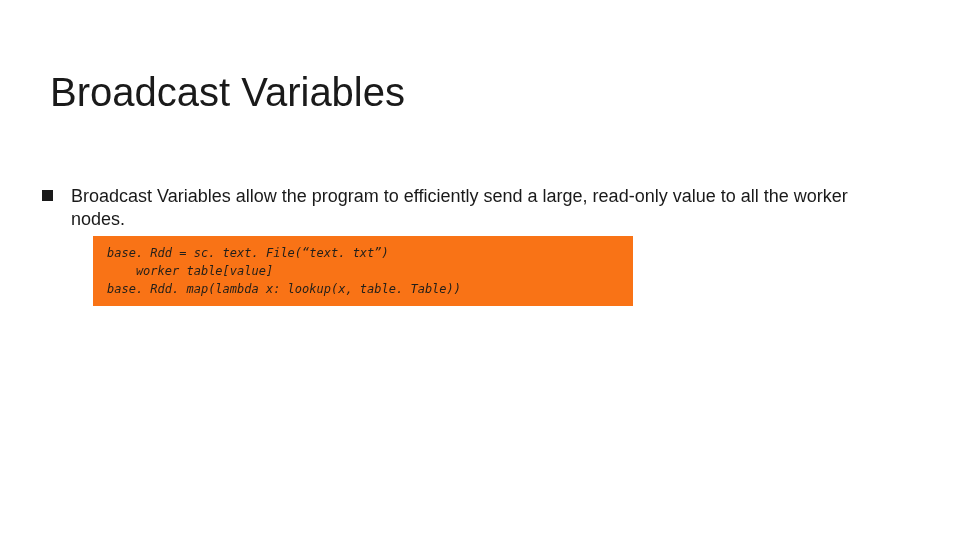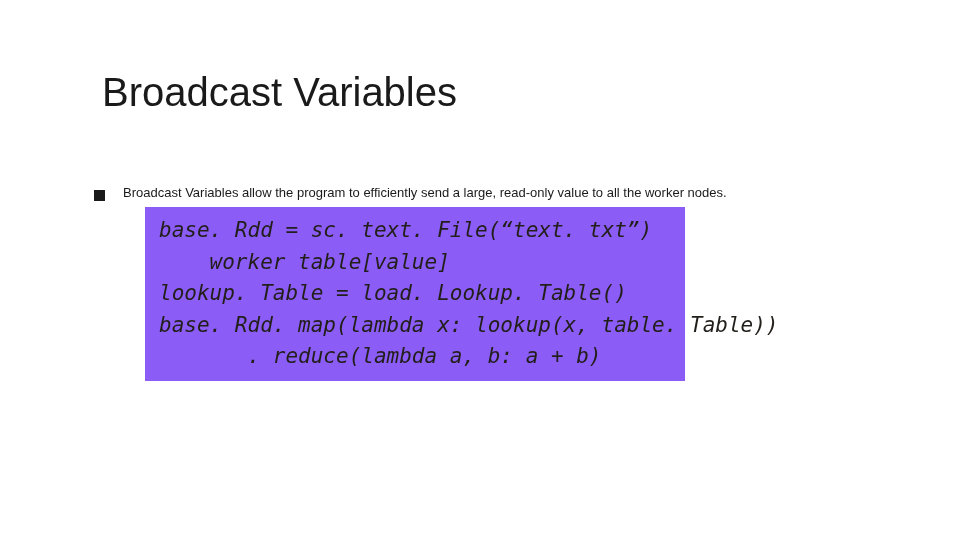--- a/index.html
+++ b/index.html
@@ -9,21 +9,21 @@
     height: 540px;
     background: #ffffff;
     font-family: Arial, Helvetica, sans-serif;
     color: #1a1a1a;
     overflow: hidden;
   }
   .slide {
     box-sizing: border-box;
     width: 960px;
     height: 540px;
-    padding: 70px 110px 0 102px;
+    padding: 70px 110px 0 50px;
     position: relative;
   }
   .title {
     font-size: 40px;
     font-weight: 400;
     margin: 0 0 70px 0;
     letter-spacing: 0px;
   }
   .bullet-row {
     display: flex;
@@ -32,29 +32,29 @@
     margin-left: -8px;
   }
   .bullet-marker {
     width: 11px;
     height: 11px;
     background: #1a1a1a;
     margin-top: 5px;
     flex: 0 0 auto;
   }
   .bullet-text {
-    font-size: 13px;
+    font-size: 18px;
     line-height: 1.25;
   }
   .code-block {
     margin: 6px 0 0 22px;
-    background: #8b5cf6;
+    background: #f97316;
     padding: 8px 14px 8px 14px;
     font-family: "Consolas", "DejaVu Sans Mono", monospace;
-    font-size: 21px;
+    font-size: 12px;
     font-style: italic;
     line-height: 1.5;
     color: #221f1a;
     width: 540px;
     box-sizing: border-box;
   }
   .code-line {
     white-space: pre;
   }
 </style>
@@ -65,20 +65,18 @@
 
   <h1 class="title">Broadcast Variables</h1>
 
   <div class="bullet-row">
     <div class="bullet-marker"></div>
     <div>
       <div class="bullet-text">Broadcast Variables allow the program to efficiently send a large, read-only value to all the worker nodes.</div>
       <div class="code-block">
         <div class="code-line">base. Rdd = sc. text. File(“text. txt”)</div>
         <div class="code-line">    worker table[value]</div>
-        <div class="code-line">lookup. Table = load. Lookup. Table()</div>
         <div class="code-line">base. Rdd. map(lambda x: lookup(x, table. Table))</div>
-        <div class="code-line">       . reduce(lambda a, b: a + b)</div>
       </div>
     </div>
   </div>
 
 </div>
 
 </body></html>

